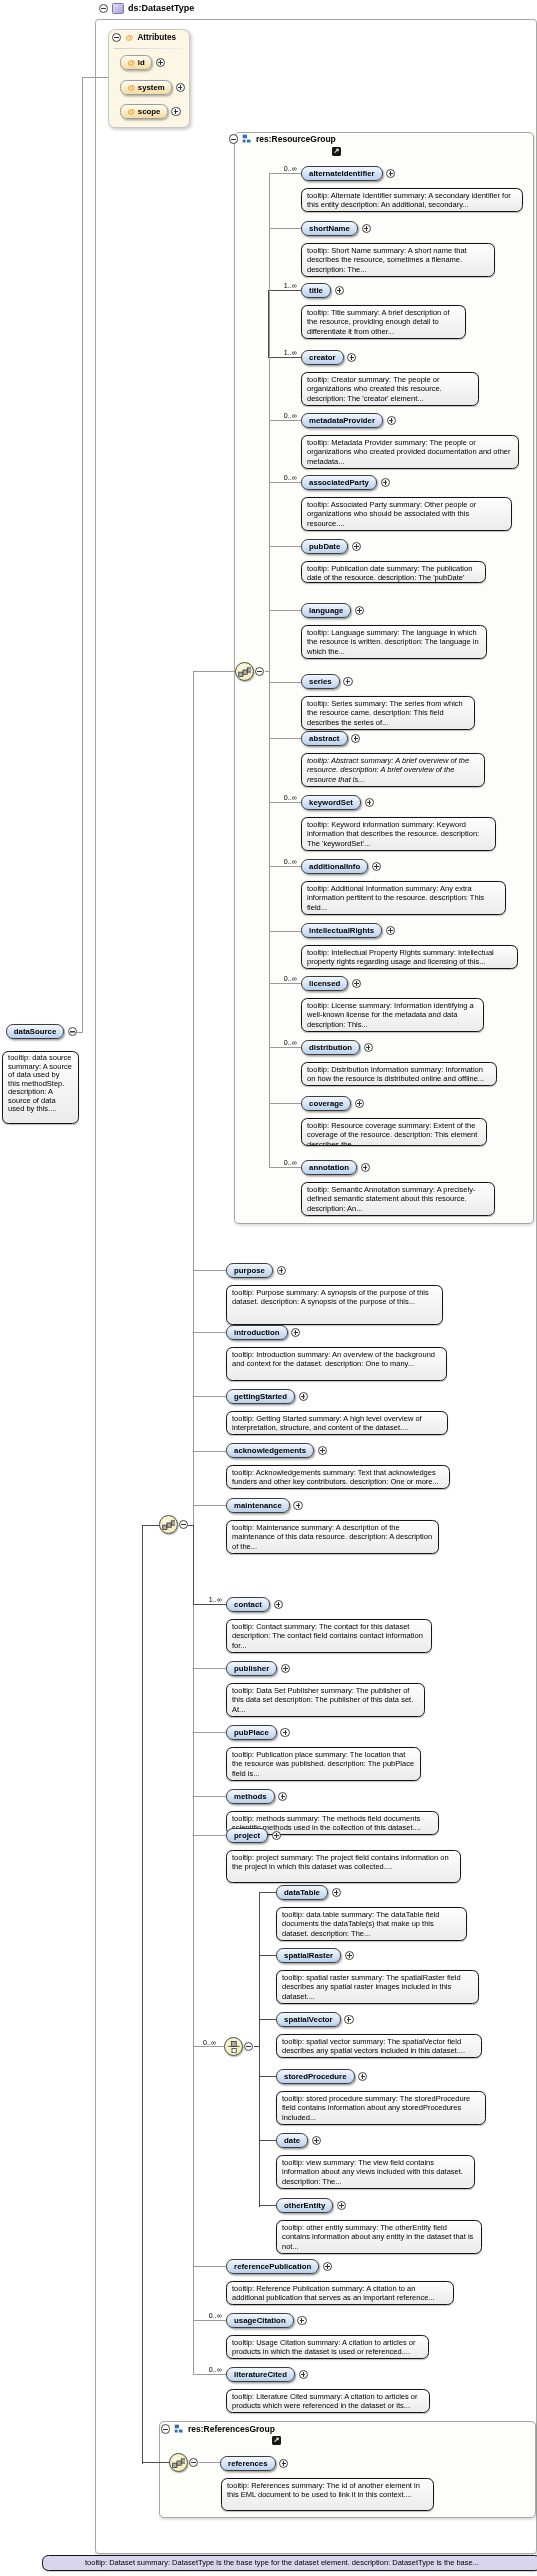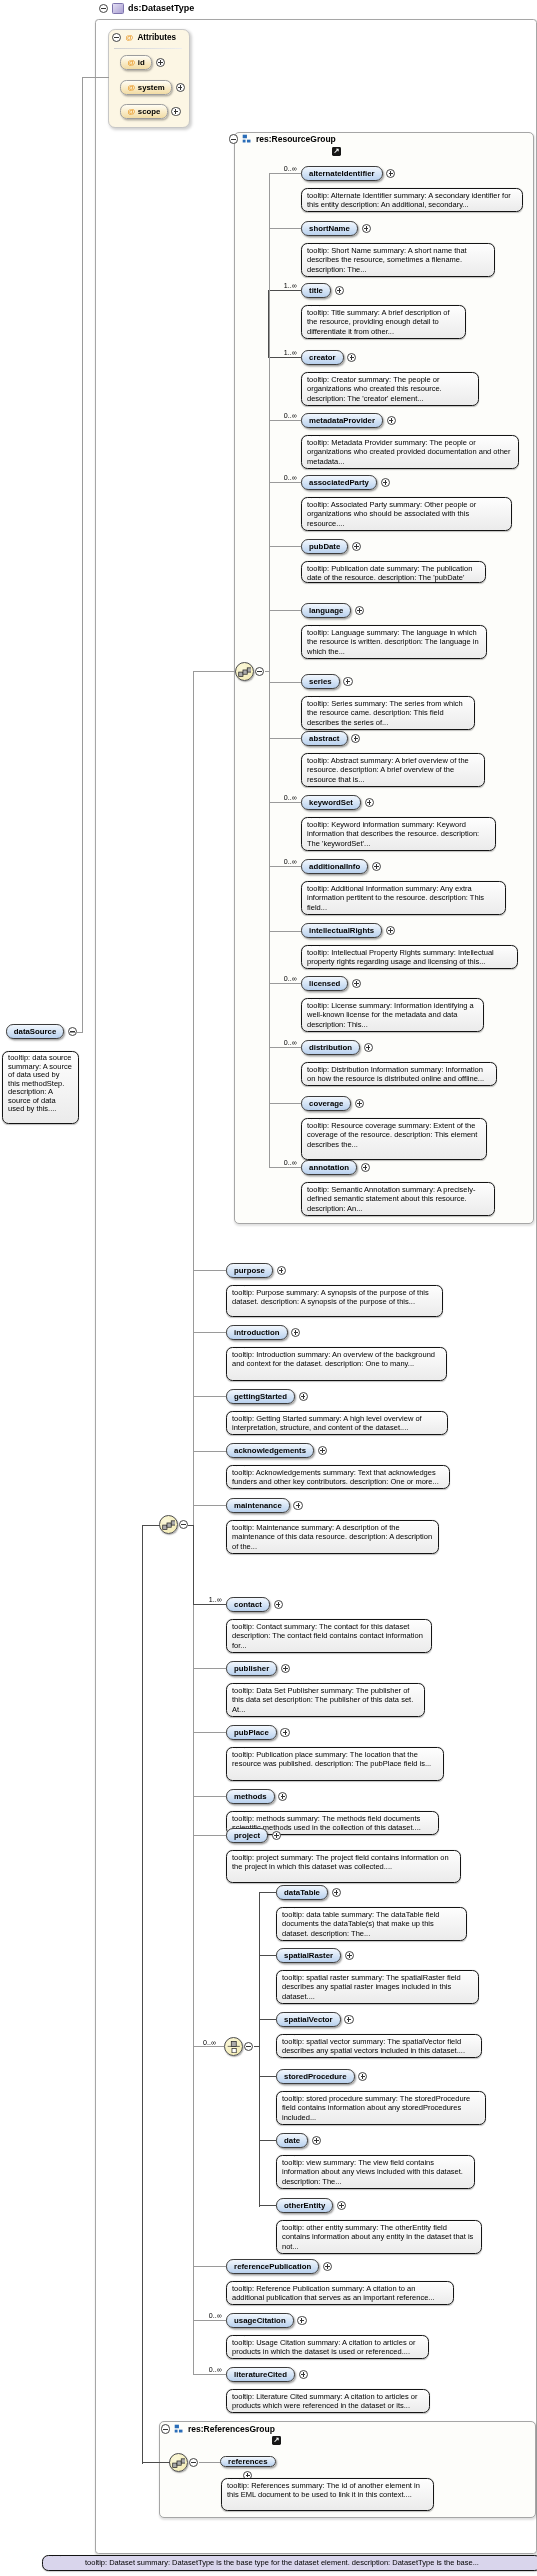--- a/index.html
+++ b/index.html
@@ -158,21 +158,21 @@
       <div class="el-item" style="left: 301px; top: 674px;">
         <div class="pill">series</div>
         <span class="plus"></span>
       </div>
       <div class="tt" style="left: 301px; top: 696px; width: 174px; height: 34px;">tooltip: Series summary: The series from which the resource came. description: This field describes the series of...</div>
       <div class="ln" style="left: 269px; top: 682px; width: 32px; height: 0.7px;"></div>
       <div class="el-item" style="left: 301px; top: 731px;">
         <div class="pill">abstract</div>
         <span class="plus"></span>
       </div>
-      <div class="tt" style="left: 301px; top: 753px; width: 184px; height: 34px;">tooltip: Abstract summary: A brief overview of the resource. description: A brief overview of the resource that is...</div>
+      <div class="tt" style="left: 301px; top: 753px; width: 184px; height: 34px; font-style: italic;">tooltip: Abstract summary: A brief overview of the resource. description: A brief overview of the resource that is...</div>
       <div class="ln" style="left: 269px; top: 738px; width: 32px; height: 0.7px;"></div>
       <div class="el-item" style="left: 301px; top: 795px;">
         <span class="card">0..∞</span>
         <div class="pill">keywordSet</div>
         <span class="plus"></span>
       </div>
       <div class="tt" style="left: 301px; top: 817px; width: 195px; height: 34px;">tooltip: Keyword information summary: Keyword information that describes the resource. description: The 'keywordSet'...</div>
       <div class="ln" style="left: 269px; top: 802px; width: 32px; height: 0.7px;"></div>
       <div class="el-item" style="left: 301px; top: 859px;">
         <span class="card">0..∞</span>
@@ -198,36 +198,36 @@
         <span class="card">0..∞</span>
         <div class="pill">distribution</div>
         <span class="plus"></span>
       </div>
       <div class="tt" style="left: 301px; top: 1062px; width: 196px; height: 24px;">tooltip: Distribution Information summary: Information on how the resource is distributed online and offline...</div>
       <div class="ln" style="left: 269px; top: 1047px; width: 32px; height: 0.7px;"></div>
       <div class="el-item" style="left: 301px; top: 1096px;">
         <div class="pill">coverage</div>
         <span class="plus"></span>
       </div>
-      <div class="tt" style="left: 301px; top: 1118px; width: 186px; height: 42px;">tooltip: Resource coverage summary: Extent of the coverage of the resource. description: This element describes the...</div>
+      <div class="tt" style="left: 301px; top: 1118px; width: 186px; height: 28px;">tooltip: Resource coverage summary: Extent of the coverage of the resource. description: This element describes the...</div>
       <div class="ln" style="left: 269px; top: 1103px; width: 32px; height: 0.7px;"></div>
       <div class="el-item" style="left: 301px; top: 1160px;">
         <span class="card">0..∞</span>
         <div class="pill">annotation</div>
         <span class="plus"></span>
       </div>
       <div class="tt" style="left: 301px; top: 1182px; width: 194px; height: 34px;">tooltip: Semantic Annotation summary: A precisely-defined semantic statement about this resource. description: An...</div>
       <div class="ln" style="left: 269px; top: 1167px; width: 32px; height: 0.7px;"></div>
       <div class="ln" style="left: 269px; top: 173px; width: 0.7px; height: 995px;"></div>
       <div class="lnb" style="left: 268px; top: 290px; width: 1.4px; height: 68px;"></div>
       <div class="el-item" style="left: 226px; top: 1263px;">
         <div class="pill">purpose</div>
         <span class="plus"></span>
       </div>
-      <div class="tt" style="left: 226px; top: 1285px; width: 217px; height: 32px;">tooltip: Purpose summary: A synopsis of the purpose of this dataset. description: A synopsis of the purpose of this...</div>
+      <div class="tt" style="left: 226px; top: 1285px; width: 217px; height: 40px;">tooltip: Purpose summary: A synopsis of the purpose of this dataset. description: A synopsis of the purpose of this...</div>
       <div class="ln" style="left: 193px; top: 1270px; width: 33px; height: 0.7px;"></div>
       <div class="el-item" style="left: 226px; top: 1325px;">
         <div class="pill">introduction</div>
         <span class="plus"></span>
       </div>
       <div class="tt" style="left: 226px; top: 1347px; width: 221px; height: 34px;">tooltip: Introduction summary: An overview of the background and context for the dataset. description: One to many...</div>
       <div class="ln" style="left: 193px; top: 1332px; width: 33px; height: 0.7px;"></div>
       <div class="el-item" style="left: 226px; top: 1389px;">
         <div class="pill">gettingStarted</div>
         <span class="plus"></span>
@@ -256,21 +256,21 @@
       <div class="el-item" style="left: 226px; top: 1661px;">
         <div class="pill">publisher</div>
         <span class="plus"></span>
       </div>
       <div class="tt" style="left: 226px; top: 1683px; width: 199px; height: 34px;">tooltip: Data Set Publisher summary: The publisher of this data set description: The publisher of this data set. At...</div>
       <div class="ln" style="left: 193px; top: 1668px; width: 33px; height: 0.7px;"></div>
       <div class="el-item" style="left: 226px; top: 1725px;">
         <div class="pill">pubPlace</div>
         <span class="plus"></span>
       </div>
-      <div class="tt" style="left: 226px; top: 1747px; width: 218px; height: 34px;">tooltip: Publication place summary: The location that the resource was published. description: The pubPlace field is...</div>
+      <div class="tt" style="left: 226px; top: 1747px; width: 195px; height: 34px;">tooltip: Publication place summary: The location that the resource was published. description: The pubPlace field is...</div>
       <div class="ln" style="left: 193px; top: 1732px; width: 33px; height: 0.7px;"></div>
       <div class="el-item" style="left: 226px; top: 1789px;">
         <div class="pill">methods</div>
         <span class="plus"></span>
       </div>
       <div class="tt" style="left: 226px; top: 1811px; width: 213px; height: 24px;">tooltip: methods summary: The methods field documents scientific methods used in the collection of this dataset....</div>
       <div class="ln" style="left: 193px; top: 1796px; width: 33px; height: 0.7px;"></div>
       <div class="el-item" style="left: 226px; top: 1828px;">
         <div class="pill">project</div>
         <span class="plus"></span>
@@ -327,21 +327,21 @@
       </div>
       <div class="tt" style="left: 276px; top: 2155px; width: 199px; height: 34px;">tooltip: view summary: The view field contains information about any views included with this dataset. description: The...</div>
       <div class="lnb" style="left: 260px; top: 2140px; width: 16.4px; height: 1.4px;"></div>
       <div class="el-item" style="left: 276px; top: 2198px;">
         <div class="pill">otherEntity</div>
         <span class="plus"></span>
       </div>
       <div class="tt" style="left: 276px; top: 2220px; width: 206px; height: 34px;">tooltip: other entity summary: The otherEntity field contains information about any entity in the dataset that is not...</div>
       <div class="lnb" style="left: 260px; top: 2205px; width: 16.4px; height: 1.4px;"></div>
       <div class="lnb" style="left: 259px; top: 1892px; width: 1.4px; height: 315px;"></div>
-      <div class="el-item" style="left: 220px; top: 2456px; flex-direction: column;">
+      <div class="el-item" style="left: 220px; top: 2456px;">
         <div class="pill">references</div>
         <span class="plus"></span>
       </div>
       <div class="tt" style="left: 221px; top: 2478px; width: 213px; height: 33px;">tooltip: References summary: The id of another element in this EML document to be used to link it in this context....</div>
       <div class="el-item" style="left: 120px; top: 55px;">
         <div class="apill">
           <span class="at">@</span>
           <span>id</span>
         </div>
         <span class="plus"></span>

